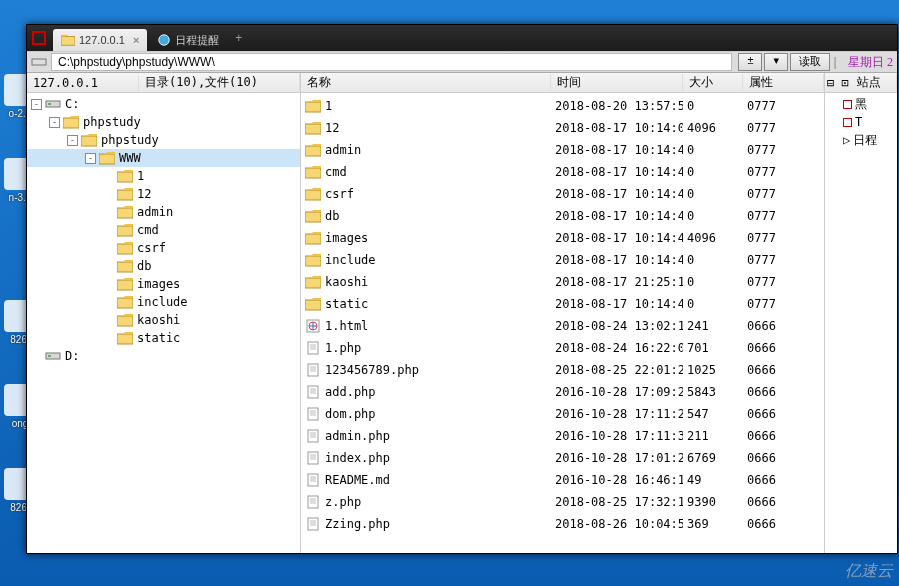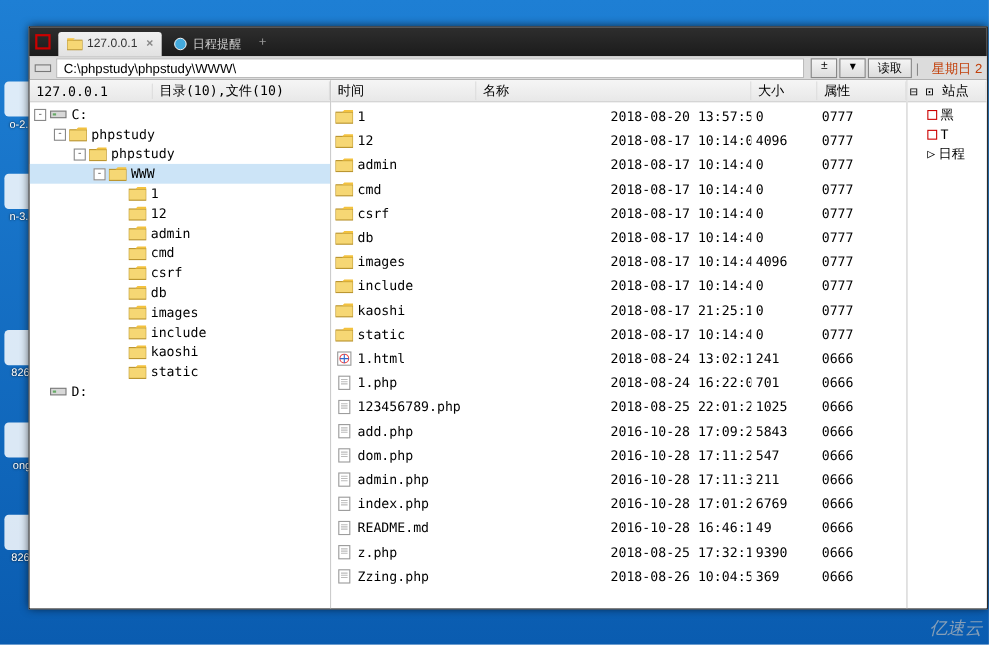--- a/index.html
+++ b/index.html
@@ -81,21 +81,21 @@
   padding:0 6px;
 }
 .addr-btns { display:flex; align-items:center; margin-left:4px; }
 .addr-btn {
   height:18px; padding:0 8px;
   border:1px solid #888; background:linear-gradient(#f5f5f5,#ddd);
   font-size:11px; margin-left:2px;
   cursor:pointer;
 }
 .sep { width:10px; text-align:center; color:#888; }
-.addr-status { color:#c2410c; margin-left:8px; font-family:Liberation Sans, sans-serif; display:flex; align-items:center; white-space:nowrap; }
+.addr-status { color:#a21caf; margin-left:8px; font-family:Liberation Serif, serif; display:flex; align-items:center; white-space:nowrap; }
 .red-sq { display:inline-block; width:9px;height:9px;border:1px solid #c00; margin-right:3px; }
 .content {
   display:flex;
   height: calc(100% - 48px);
   background:#fff;
 }
 .pane-tree {
   width: 274px;
   border-right:1px solid #ccc;
   overflow:hidden;
@@ -344,22 +344,22 @@
                 <rect x="1" y="4" width="14" height="6" fill="#d8d8d8" stroke="#777"></rect>
                 <rect x="3" y="6" width="3" height="2" fill="#6a6"></rect>
               </svg>
               <span>D:</span>
             </div>
           </div>
       </div>
 
       <div class="pane-list">
         <div class="hdr">
+          <div class="hdr-cell" style="width:250px">名称</div>
           <div class="hdr-cell" style="width:132px">时间</div>
-          <div class="hdr-cell" style="width:250px">名称</div>
           <div class="hdr-cell" style="width:60px">大小</div>
           <div class="hdr-cell" style="flex:1">属性</div>
         </div>
         <div class="list-body" id="list-body">
             <div class="list-row">
               <div class="list-cell" style="width:250px;display:flex;align-items:center">
                 <svg class="tree-icon" viewBox="0 0 16 14">
                   <rect x="0" y="3" width="16" height="10" fill="#f6d774" stroke="#b8922c"></rect>
                   <polygon points="0,3 6,3 8,1 16,1 16,3" fill="#f3c23f"></polygon>
                 </svg>

